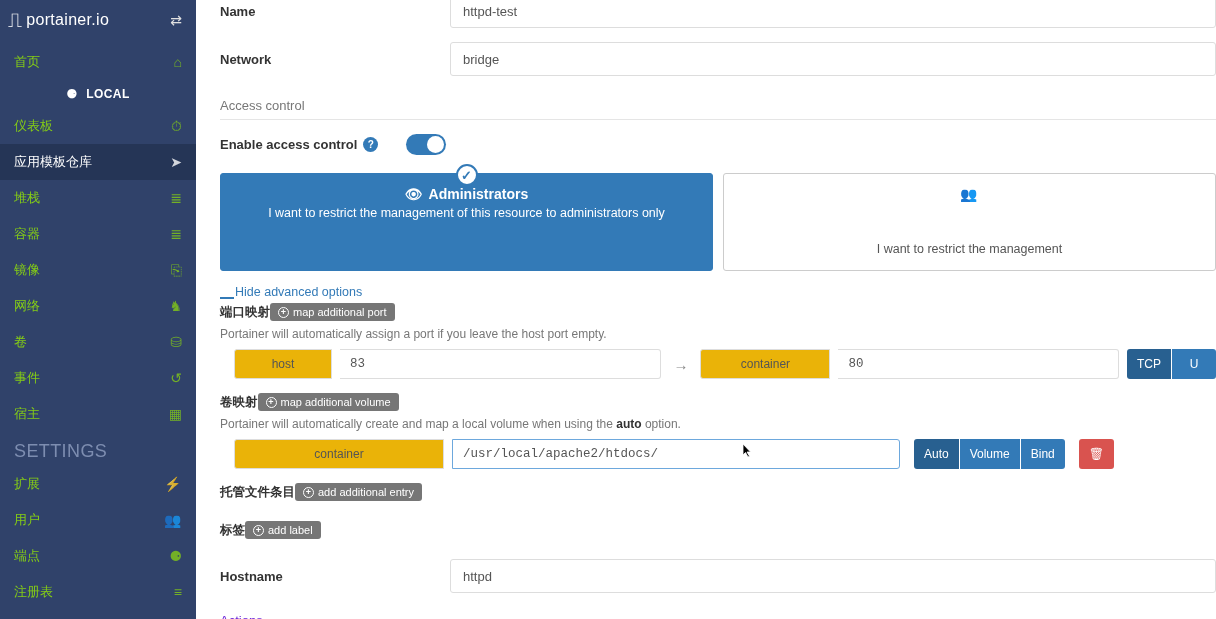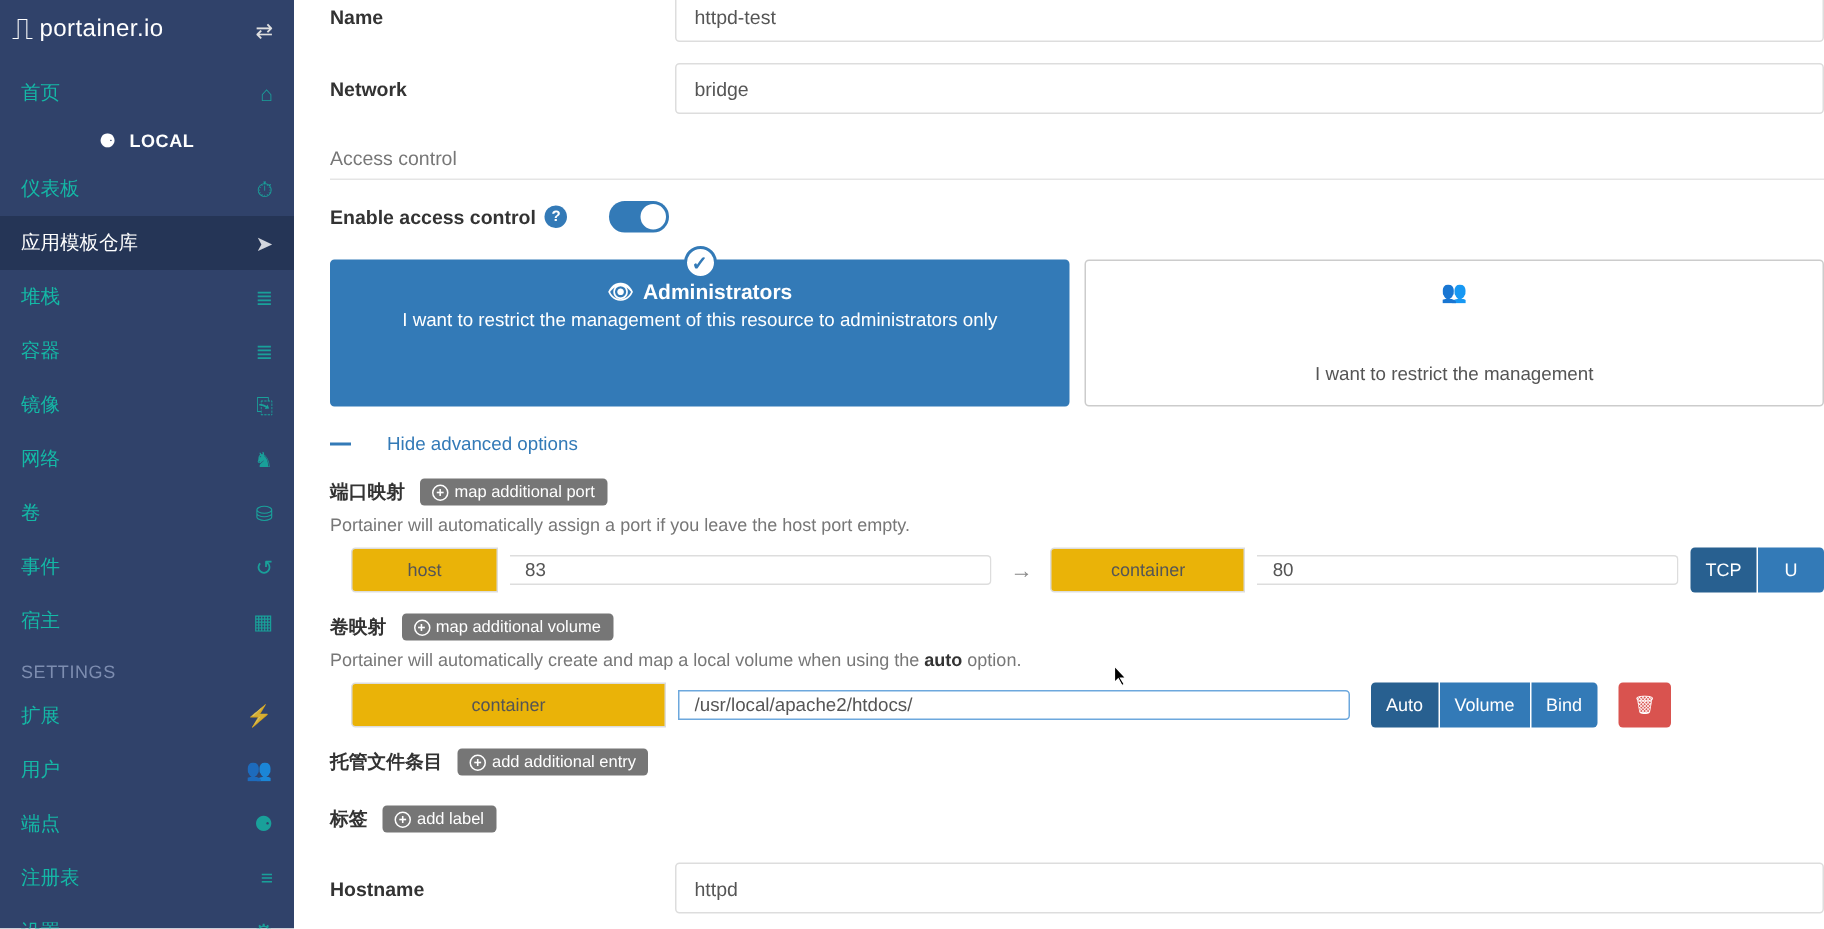--- a/index.html
+++ b/index.html
@@ -5,27 +5,27 @@
 * { box-sizing: border-box; margin: 0; padding: 0; }
 body { font-family: "Segoe UI", "Microsoft YaHei", Arial, sans-serif; font-size: 13px; color: #333; background: #fff; overflow: hidden; }
 .app { display: flex; height: 619px; width: 1216px; }
 
 
 .sidebar { width: 196px; background: #30426a; color: #e0e0e0; display: flex; flex-direction: column; font-size: 13px; flex-shrink: 0; }
 .sidebar .logo { display: flex; align-items: center; justify-content: space-between; padding: 10px 14px 14px 8px; height: 44px; }
 .sidebar .logo-text { display: flex; align-items: center; gap: 4px; color: #fff; font-size: 16px; font-weight: 400; letter-spacing: 0.3px; }
 .sidebar .logo-text .crane { font-size: 20px; line-height: 1; }
 .sidebar .toggle-icon { color: #e0e0e0; font-size: 14px; }
-.sidebar-item { display: flex; align-items: center; justify-content: space-between; padding: 9px 14px; color: #14b8a6; cursor: pointer; }
+.sidebar-item { display: flex; align-items: center; justify-content: space-between; padding: 9px 14px; color: #84cc16; cursor: pointer; }
 .sidebar-item.active { background: #253556; color: #fff; }
 .sidebar-item .lbl { }
 .sidebar-item .icn { font-size: 14px; opacity: 0.8; }
 .sidebar-env { text-align: center; padding: 7px 10px; color: #fff; font-size: 12px; font-weight: 600; letter-spacing: 0.4px; }
 .sidebar-env .plug { margin-right: 5px; }
-.sidebar-section-label { padding: 9px 14px 4px; color: #7d8db0; font-size: 12px; letter-spacing: 0.4px; }
+.sidebar-section-label { padding: 9px 14px 4px; color: #7d8db0; font-size: 18px; letter-spacing: 0.4px; }
 
 
 .main { flex: 1; background: #fff; overflow-y: auto; position: relative; }
 .form { padding: 0 0 20px 24px; }
 .row { display: flex; align-items: center; margin-bottom: 14px; }
 .row .flabel { width: 230px; color: #333; font-weight: 600; font-size: 13px; }
 .row input[type=text].big { flex: 1; height: 34px; border: 1px solid #ddd; border-radius: 3px; padding: 0 12px; font-size: 13px; color: #555; }
 .sec-header { color: #777; font-size: 13px; padding: 8px 0 6px; border-bottom: 1px solid #e5e5e5; margin: 4px 0 14px; }
 .help-icon { display: inline-flex; width: 15px; height: 15px; border-radius: 50%; background: #337ab7; color: #fff; align-items: center; justify-content: center; font-size: 10px; font-weight: 700; margin-left: 6px; }
 .switch { width: 40px; height: 21px; background: #337ab7; border-radius: 11px; position: relative; margin-left: 28px; display: inline-block; cursor: pointer; }
@@ -33,32 +33,32 @@
 
 .cards { display: flex; gap: 10px; margin-bottom: 14px; }
 .card { flex: 1; border: 1px solid #ccc; border-radius: 3px; padding: 12px 16px 14px; text-align: center; position: relative; cursor: pointer; }
 .card.selected { background: #337ab7; color: #fff; border-color: #337ab7; }
 .card.selected .check { position: absolute; top: -10px; left: 50%; transform: translateX(-50%); width: 22px; height: 22px; border-radius: 50%; background: #fff; border: 2px solid #337ab7; color: #337ab7; display: flex; align-items: center; justify-content: center; font-size: 13px; font-weight: 700; }
 .card-title { font-weight: 700; font-size: 14px; margin-bottom: 4px; display: inline-flex; align-items: center; gap: 6px; }
 .card-desc { font-size: 12.5px; }
 .card:not(.selected) { background: #fff; color: #333; }
 .card:not(.selected) .card-desc { color: #555; margin-top: 36px; }
 
-.adv-toggle { color: #337ab7; font-size: 12.5px; display: inline-flex; align-items: center; gap: 24px; cursor: pointer; margin-bottom: 16px; }
+.adv-toggle { color: #337ab7; font-size: 12.5px; display: inline-flex; align-items: flex-end; gap: 1px; cursor: pointer; margin-bottom: 4px; }
 .adv-toggle .minus { display: inline-flex; width: 14px; height: 2px; background: #337ab7; position: relative; top: 0; }
 
-.sub-label { font-weight: 700; font-size: 12.5px; color: #333; display: inline-flex; align-items: center; gap: 10px; margin-bottom: 6px; }
+.sub-label { font-weight: 700; font-size: 12.5px; color: #333; display: inline-flex; align-items: center; margin-bottom: 6px; }
 .pill { background: #767676; color: #fff; font-size: 11px; padding: 3px 8px; border-radius: 3px; display: inline-flex; align-items: center; gap: 4px; cursor: pointer; font-weight: 400; }
 .pill .plus { font-weight: 700; display: inline-flex; width: 11px; height: 11px; border: 1.5px solid #fff; border-radius: 50%; align-items: center; justify-content: center; font-size: 9px; line-height: 1; }
 .hint { color: #777; font-size: 12px; margin-bottom: 8px; }
 .hint b { color: #333; font-weight: 700; }
 
 .field-row { display: flex; align-items: center; gap: 8px; margin-bottom: 14px; margin-left: 14px; }
 .addon { height: 30px; border: 1px solid #ddd; background: #eab308; display: flex; align-items: center; justify-content: center; padding: 0 18px; font-size: 12px; color: #555; border-radius: 3px 0 0 3px; min-width: 98px; }
-.inp { height: 20px; border: 1px solid #ddd; border-left: none; border-radius: 0 3px 3px 0; padding: 0 10px; font-size: 12.5px; color: #555; }
+.inp { height: 30px; border: 1px solid #ddd; border-left: none; border-radius: 0 3px 3px 0; padding: 0 10px; font-size: 12.5px; color: #555; font-family: Liberation Mono, monospace; }
 .inp.focus { border: 1.5px solid #6da8dd; border-left: 1.5px solid #6da8dd; outline: none; }
 .arrow { color: #888; font-size: 15px; padding: 0 4px; }
 .btn { height: 30px; padding: 0 10px; border: none; color: #fff; font-size: 12px; cursor: pointer; border-radius: 3px; min-width: 44px; }
 .btn.blue { background: #286090; }
 .btn.blue-light { background: #337ab7; }
 .btn.red { background: #d9534f; display: inline-flex; align-items: center; justify-content: center; min-width: 30px; }
 .btn-group { display: inline-flex; }
 .btn-group .btn { border-radius: 0; }
 .btn-group .btn:first-child { border-radius: 3px 0 0 3px; }
 .btn-group .btn:last-child { border-radius: 0 3px 3px 0; }

